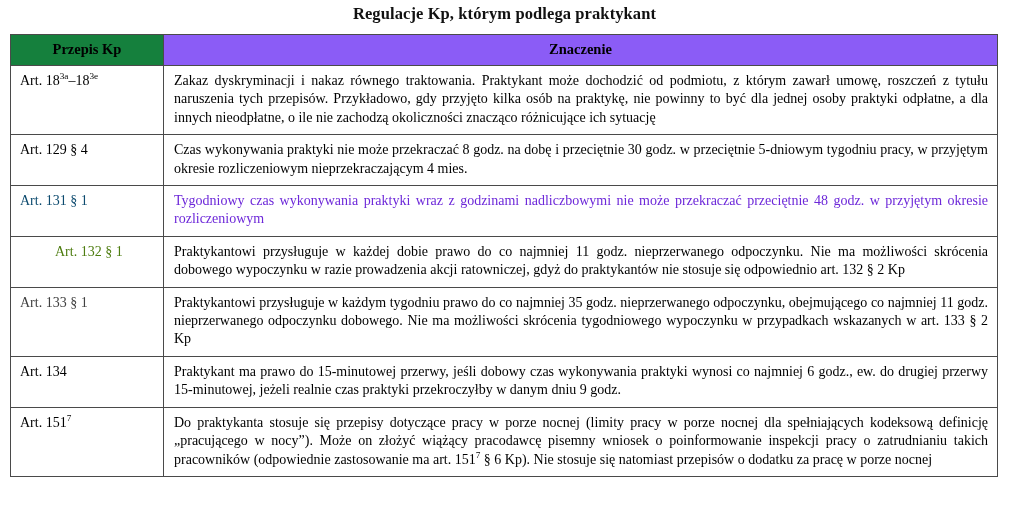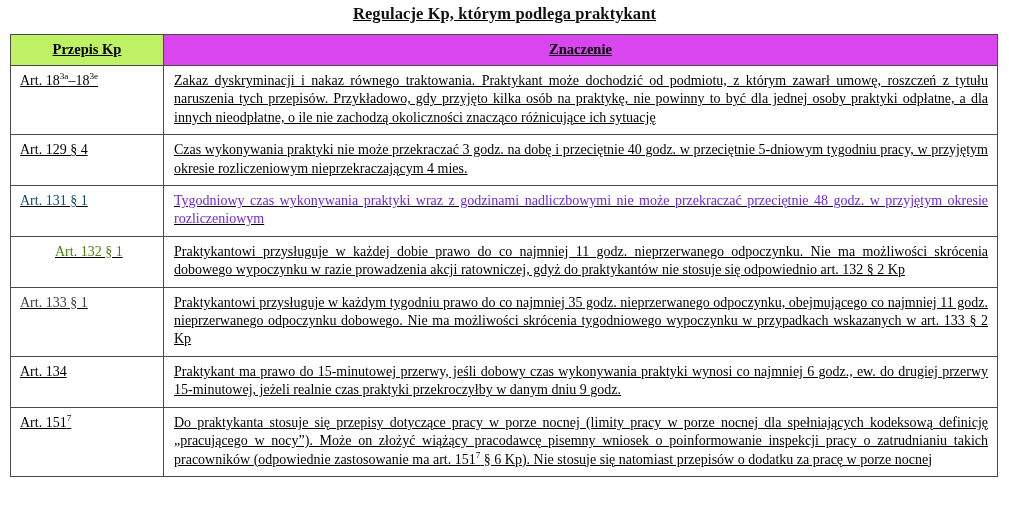--- a/index.html
+++ b/index.html
@@ -15,21 +15,20 @@
     font-family: "Liberation Serif", "DejaVu Serif", serif;
     color: #000000;
     -webkit-font-smoothing: antialiased;
   }
 
   .page {
     position: relative;
     width: 1009px;
     height: 514px;
     box-sizing: border-box;
-    text-decoration: underline;
   }
 
   .doc-title {
     text-align: center;
     font-weight: bold;
     font-size: 16.5px;
     line-height: 20px;
     letter-spacing: 0.1px;
     padding-top: 4px;
     padding-bottom: 0;
@@ -99,32 +98,32 @@
   <div class="doc-title">Regulacje Kp, którym podlega praktykant</div>
 
   <div class="table-wrap">
     <table class="reg-table" style="border-color: rgb(74, 74, 74);">
       <colgroup>
         <col class="col-art">
         <col class="col-mean">
       </colgroup>
       <thead>
         <tr>
-          <th style="background-color: #bef264; border-color: rgb(74, 74, 74);">Przepis Kp</th>
-          <th style="background-color: #d946ef; border-color: rgb(74, 74, 74);">Znaczenie</th>
+          <th style="background-color: #15803d; border-color: rgb(74, 74, 74);">Przepis Kp</th>
+          <th style="background-color: #8b5cf6; border-color: rgb(74, 74, 74);">Znaczenie</th>
         </tr>
       </thead>
       <tbody>
         <tr>
           <td class="cell-art" style="border-color: rgb(74, 74, 74); color: rgb(0, 0, 0); margin-top: 33px;">Art. 18<sup>3a</sup>–18<sup>3e</sup></td>
           <td class="cell-mean" style="border-color: rgb(74, 74, 74); color: rgb(0, 0, 0);">Zakaz dyskryminacji i nakaz równego traktowania. Praktykant może dochodzić od podmiotu, z którym zawarł umowę, roszczeń z tytułu naruszenia tych przepisów. Przykładowo, gdy przyjęto kilka osób na praktykę, nie powinny to być dla jednej osoby praktyki odpłatne, a dla innych nieodpłatne, o ile nie zachodzą okoliczności znacząco różnicujące ich sytuację</td>
         </tr>
         <tr>
           <td class="cell-art" style="border-color: rgb(74, 74, 74); color: rgb(0, 0, 0);">Art. 129 § 4</td>
-          <td class="cell-mean" style="border-color: rgb(74, 74, 74); color: rgb(0, 0, 0);">Czas wykonywania praktyki nie może przekraczać 3 godz. na dobę i przeciętnie 40 godz. w przeciętnie 5-dniowym tygodniu pracy, w przyjętym okresie rozliczeniowym nieprzekraczającym 4 mies.</td>
+          <td class="cell-mean" style="border-color: rgb(74, 74, 74); color: rgb(0, 0, 0);">Czas wykonywania praktyki nie może przekraczać 8 godz. na dobę i przeciętnie 30 godz. w przeciętnie 5-dniowym tygodniu pracy, w przyjętym okresie rozliczeniowym nieprzekraczającym 4 mies.</td>
         </tr>
         <tr>
           <td class="cell-art" style="border-color: rgb(74, 74, 74); color: #0c4a6e;">Art. 131 § 1</td>
           <td class="cell-mean" style="border-color: rgb(74, 74, 74); color: #6d28d9;">Tygodniowy czas wykonywania praktyki wraz z godzinami nadliczbowymi nie może przekraczać przeciętnie 48 godz. w przyjętym okresie rozliczeniowym</td>
         </tr>
         <tr>
           <td class="cell-art" style="border-color: rgb(74, 74, 74); color: #4d7c0f; padding-left: 44px;">Art. 132 § 1</td>
           <td class="cell-mean" style="border-color: rgb(74, 74, 74); color: rgb(0, 0, 0);">Praktykantowi przysługuje w każdej dobie prawo do co najmniej 11 godz. nieprzerwanego odpoczynku. Nie ma możliwości skrócenia dobowego wypoczynku w razie prowadzenia akcji ratowniczej, gdyż do praktykantów nie stosuje się odpowiednio art. 132 § 2 Kp</td>
         </tr>
         <tr>

